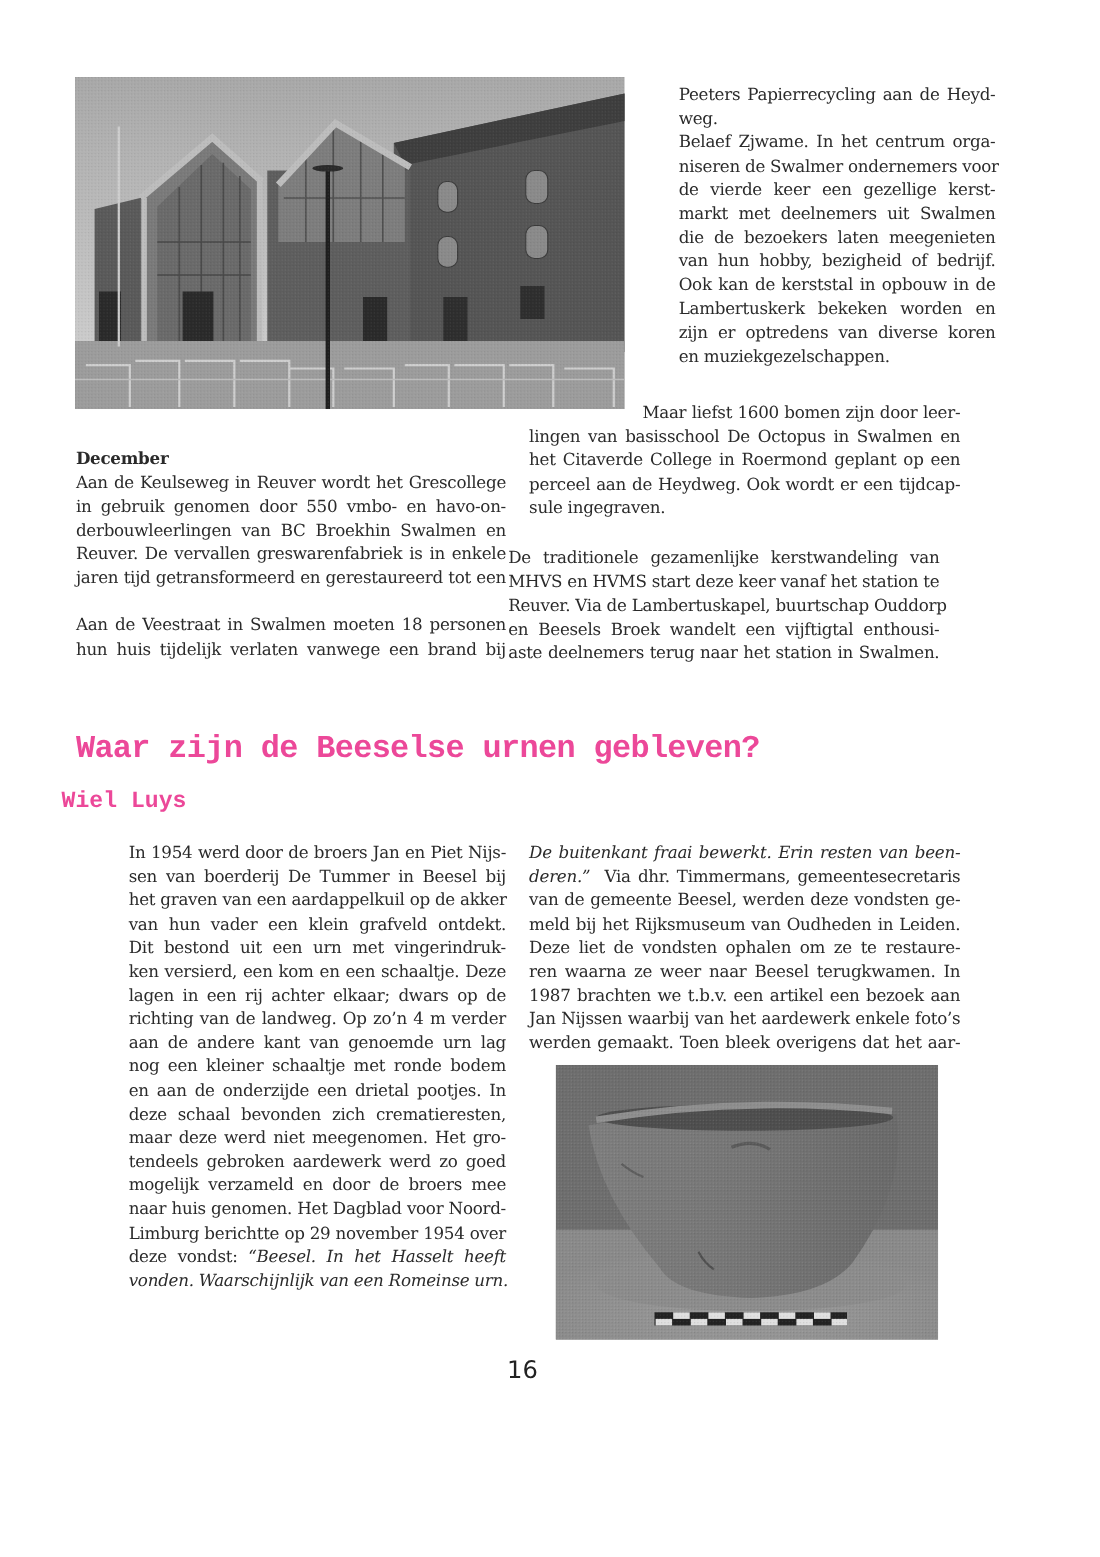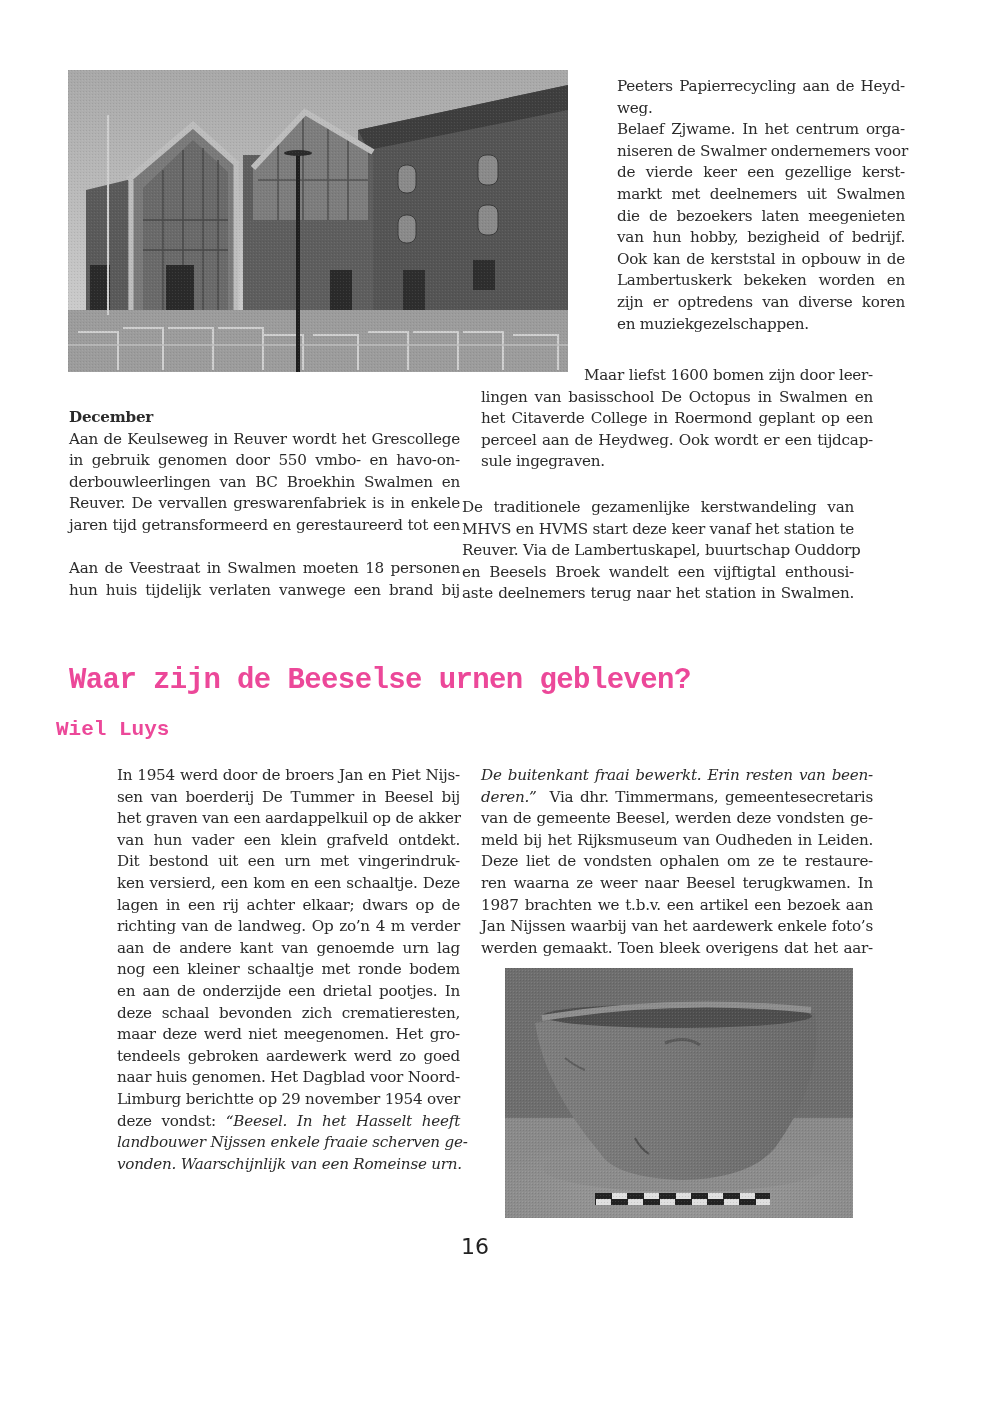--- a/index.html
+++ b/index.html
@@ -143,24 +143,24 @@
   <span class="ln">Dit bestond uit een urn met vingerindruk-</span>
   <span class="ln">ken versierd, een kom en een schaaltje. Deze</span>
   <span class="ln">lagen in een rij achter elkaar; dwars op de</span>
   <span class="ln">richting van de landweg. Op zo’n 4 m verder</span>
   <span class="ln">aan de andere kant van genoemde urn lag</span>
   <span class="ln">nog een kleiner schaaltje met ronde bodem</span>
   <span class="ln">en aan de onderzijde een drietal pootjes. In</span>
   <span class="ln">deze schaal bevonden zich crematieresten,</span>
   <span class="ln">maar deze werd niet meegenomen. Het gro-</span>
   <span class="ln">tendeels gebroken aardewerk werd zo goed</span>
+  <span class="ln">mogelijk verzameld en door de broers mee</span>
   <span class="ln">naar huis genomen. Het Dagblad voor Noord-</span>
   <span class="ln">Limburg berichtte op 29 november 1954 over</span>
   <span class="ln"><span>deze vondst: </span><span class="it">“Beesel. In het Hasselt heeft</span></span>
-  <span class="ln it">landbouwer Nijssen enkele fraaie scherven ge-</span>
   <span class="ln it">vonden. Waarschijnlijk van een Romeinse urn.</span>
 </div>
 
 <div class="txt" style="left:481px; top:765px; width:392px;">
   <span class="ln it">De buitenkant fraai bewerkt. Erin resten van been-</span>
   <span class="ln"><span class="it">deren.”</span><span style="white-space:pre;">  Via dhr. Timmermans, gemeentesecretaris</span></span>
   <span class="ln">van de gemeente Beesel, werden deze vondsten ge-</span>
   <span class="ln">meld bij het Rijksmuseum van Oudheden in Leiden.</span>
   <span class="ln">Deze liet de vondsten ophalen om ze te restaure-</span>
   <span class="ln">ren waarna ze weer naar Beesel terugkwamen. In</span>

